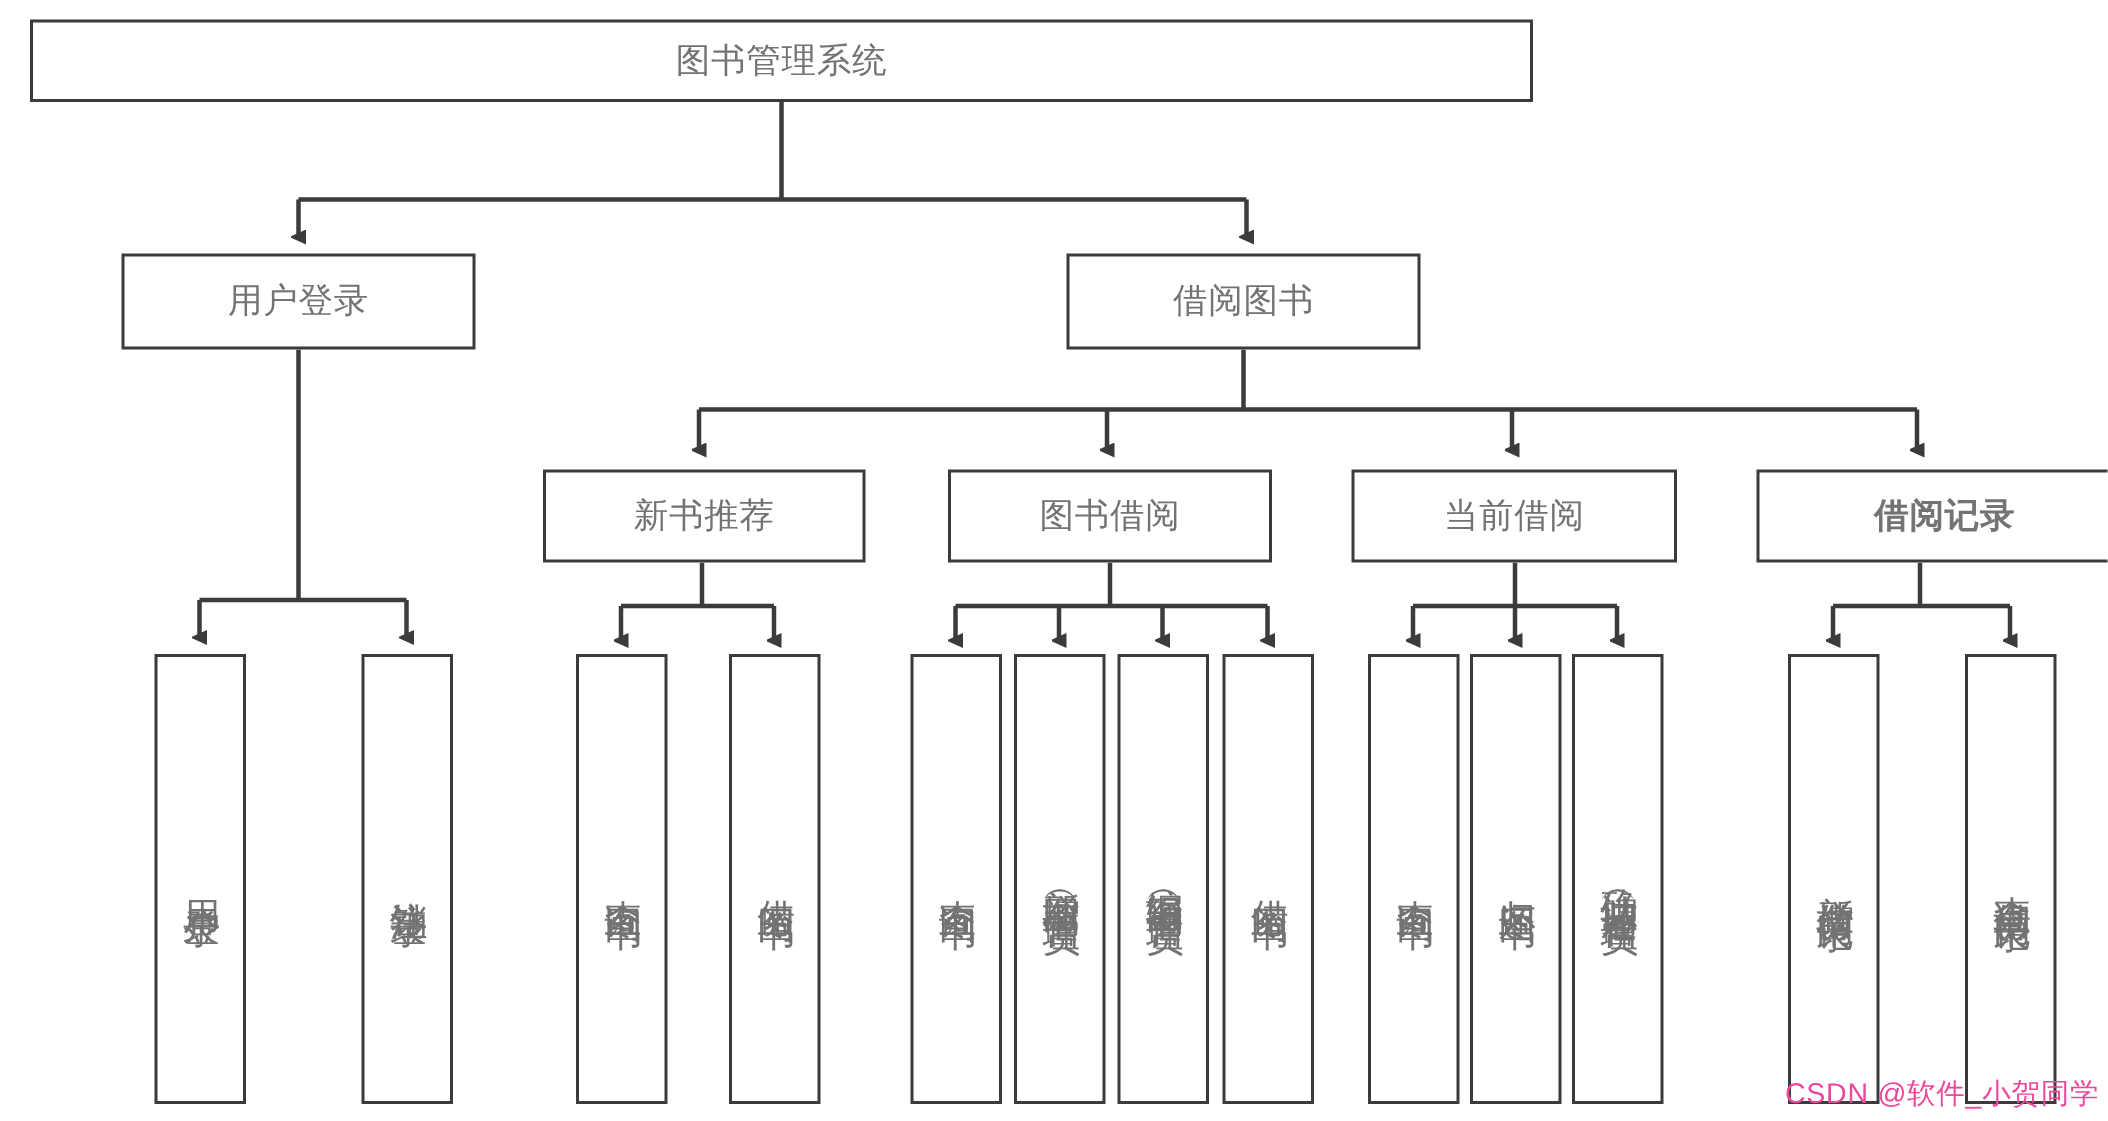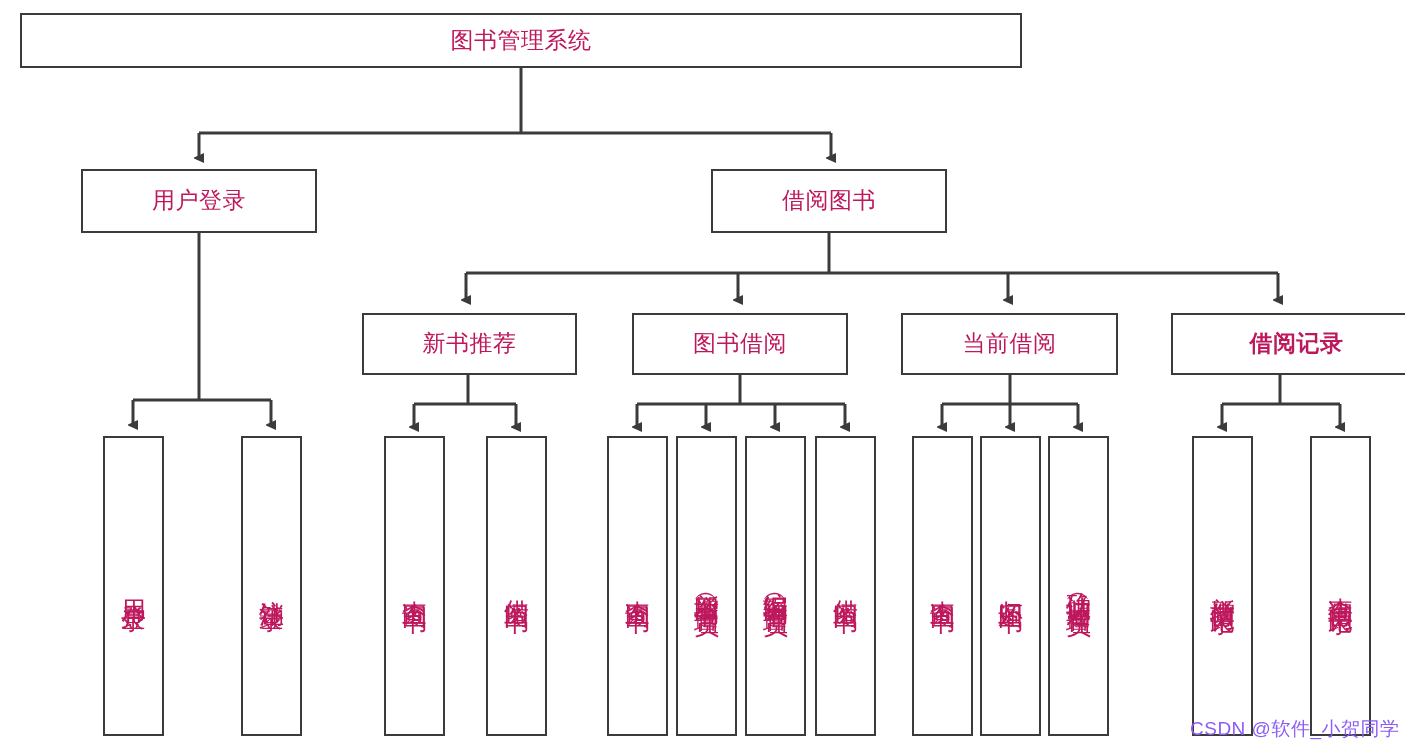--- a/index.html
+++ b/index.html
@@ -24,21 +24,21 @@
     left: 0; top: 0;
     width: 1405px;
     height: 747px;
     pointer-events: none;
   }
   .node {
     position: absolute;
     box-sizing: border-box;
     border: 2px solid #3b3b3b;
     background: #ffffff;
-    color: #be185d;
+    color: #737373;
     display: flex;
     align-items: center;
     justify-content: center;
     text-align: right;
   }
   .node .label {
     display: block;
     line-height: 1.12;
     letter-spacing: 0.5px;
   }
@@ -57,21 +57,21 @@
     writing-mode: vertical-rl;
     text-orientation: upright;
     font-size: 25px;
     line-height: 1.08;
     letter-spacing: 3px;
     white-space: nowrap;
   }
   .watermark {
     position: absolute;
     font-size: 19px;
-    color: #8b5cf6;
+    color: #ec4899;
     white-space: nowrap;
     letter-spacing: 0.5px;
   }
 </style>
 </head>
 <body>
 
 <div id="diagram-root">
 
   <svg id="wires" viewBox="0 0 1405 747">

